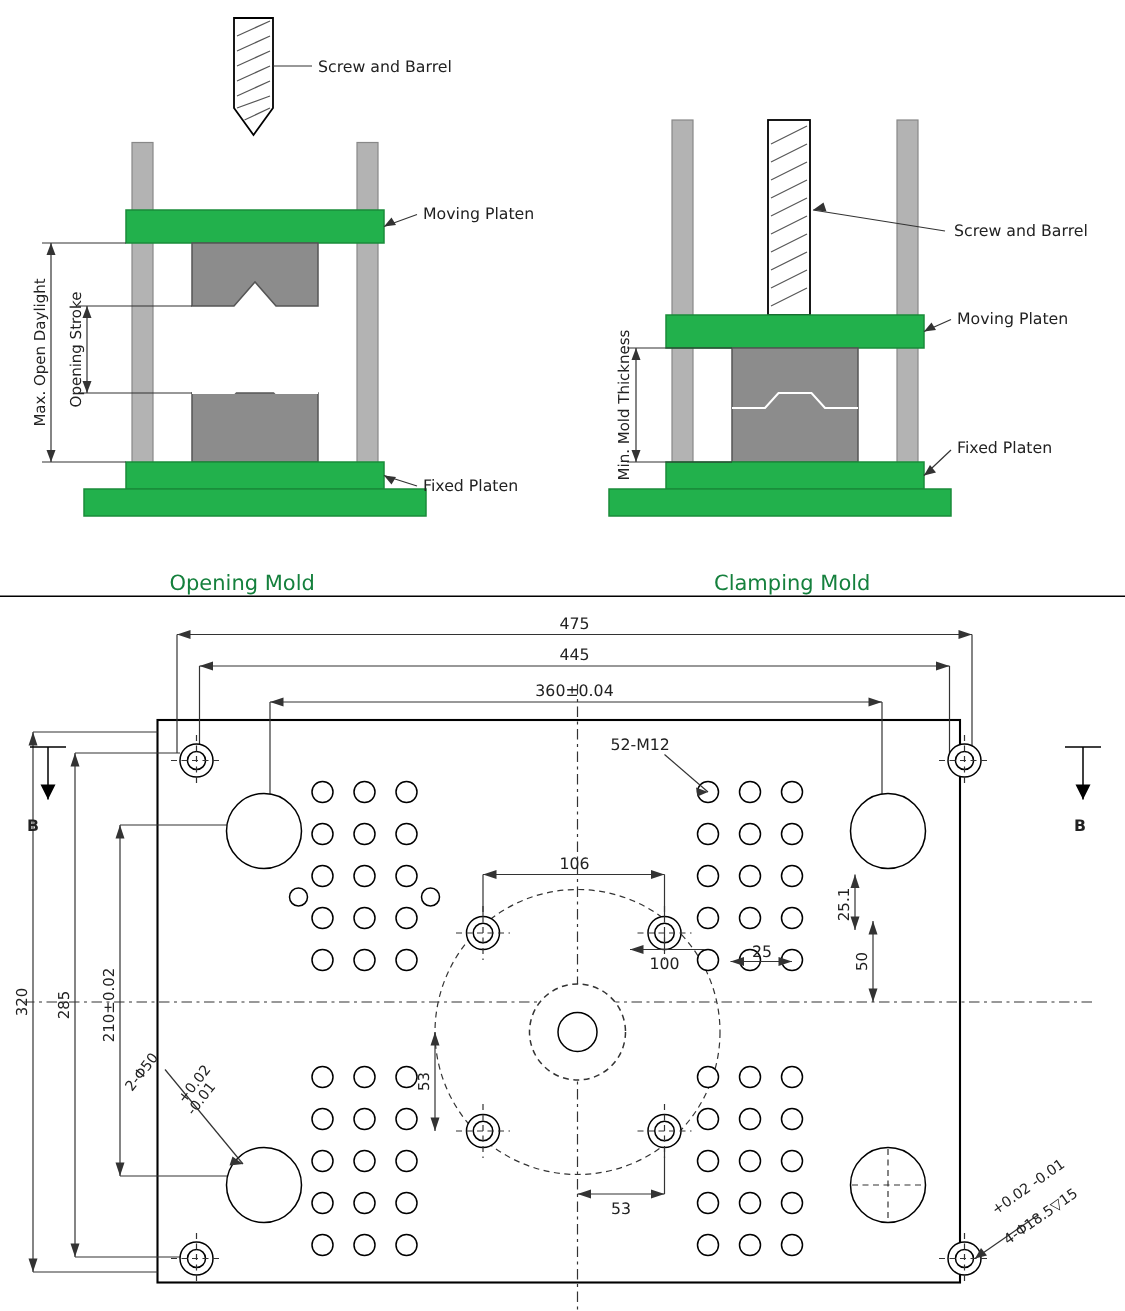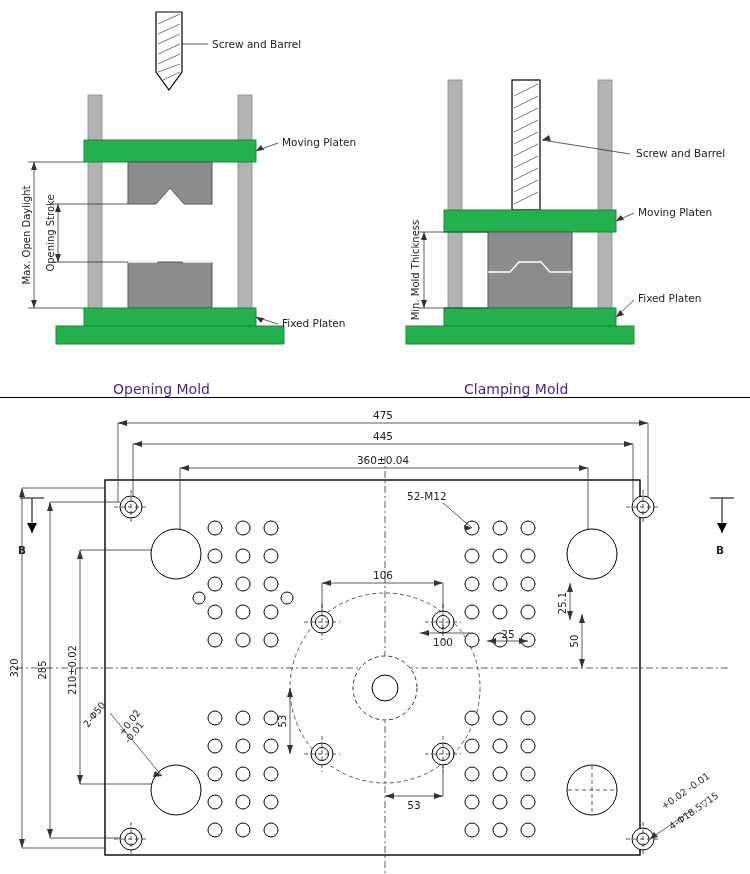--- a/index.html
+++ b/index.html
@@ -33,21 +33,21 @@
     top: 397px;
     width: 750px;
     height: 1px;
     background: #000;
   }
 
   svg { display: block; }
   .cap-title {
     position: absolute;
     font-size: 14px;
-    color: #4c1d95;
+    color: #15803d;
     font-family: "DejaVu Sans", sans-serif;
     white-space: nowrap;
   }
   .lbl {
     font-size: 10.5px;
     fill: #222;
     font-family: "DejaVu Sans", sans-serif;
   }
   .lbl-sm {
     font-size: 9.5px;
@@ -169,21 +169,21 @@
         <path d="M616 221 l8 -1 l-3 -5 z" fill="#333"></path>
         <text class="lbl" x="638" y="216">Moving Platen</text>
 
         <line class="ln-thin" x1="616" y1="317" x2="634" y2="300"></line>
         <path d="M616 317 l8 -2 l-4 -5 z" fill="#333"></path>
         <text class="lbl" x="638" y="302">Fixed Platen</text>
       </g>
     </svg>
 
     <div class="cap-title" style="left:113px; top:381px;">Opening Mold</div>
-    <div class="cap-title" style="left:464px; top:381px;">Clamping Mold</div>
+    <div class="cap-title" style="left:476px; top:381px;">Clamping Mold</div>
   </div>
 
   <div class="divider"></div>
 
   <div class="panel" id="bottom-panel">
     <svg width="750" height="476" viewBox="0 0 750 476">
 
       <rect x="105" y="82" width="535" height="375" fill="none" stroke="#000" stroke-width="1.4"></rect>
 
       <line class="dash" x1="16" y1="270" x2="730" y2="270"></line>

